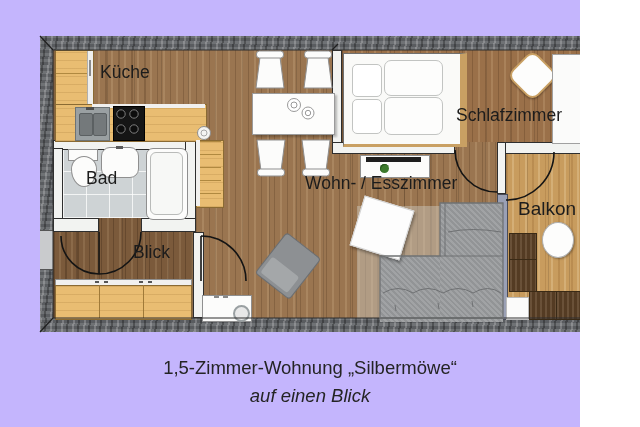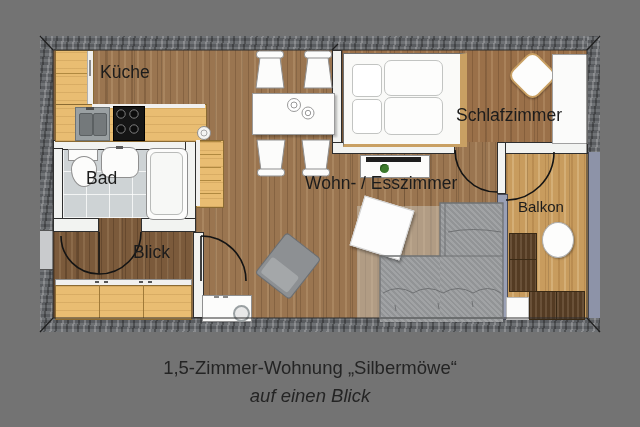--- a/index.html
+++ b/index.html
@@ -1,16 +1,16 @@
 <!DOCTYPE html>
 <html><head>
 <meta charset="utf-8">
 <style>
   html,body{margin:0;padding:0;background:#ffffff;}
-  .stage{position:relative;width:640px;height:427px;background:#737373;overflow:hidden;
+  .stage{position:relative;width:580px;height:427px;background:#c4b5fd;overflow:hidden;
          font-family:"Liberation Sans", sans-serif;}
   .abs{position:absolute;}
   
   .granite{background-color:#64676b;
     background-image:
       repeating-linear-gradient(97deg, rgba(255,255,255,.20) 0 2px, rgba(0,0,0,0) 2px 5px, rgba(0,0,0,.28) 5px 7px, rgba(0,0,0,0) 7px 11px),
       repeating-linear-gradient(0deg, rgba(255,255,255,.07) 0 3px, rgba(0,0,0,.10) 3px 6px);}
   .wwall{background:#f2f3f1;outline:1px solid #2e2e2e;outline-offset:-1px;}
   
   .oak{background-color:#9a7550;
@@ -35,21 +35,21 @@
       repeating-linear-gradient(90deg, rgba(255,255,255,.75) 0 1px, transparent 1px 23px);}
   .lightwood{background-color:#e9bd72;
     background-image:repeating-linear-gradient(0deg, rgba(120,80,20,.15) 0 1px, transparent 1px 8px);}
   .sofa{background-color:#9b9d9f;
     background-image:repeating-linear-gradient(45deg, rgba(255,255,255,.06) 0 2px, rgba(0,0,0,.06) 2px 4px);}
   .brownchair{background-color:#5d4227;border:1px solid #3a2a16;
     background-image:repeating-linear-gradient(90deg, rgba(255,255,255,.08) 0 2px, rgba(0,0,0,.10) 2px 5px);}
   .white-item{background:#fcfcfb;border:1px solid #8f8f8f;}
   .label{position:absolute;color:#1c1c1c;white-space:nowrap;}
   .lab17{font-size:17.5px;}
-  .lab15{font-size:15px;}
+  .lab15{font-size:19px;}
   .lab10{font-size:10.5px;}
   .caption{position:absolute;left:38px;width:544px;text-align:center;color:#242424;font-size:18.5px;}
   svg.overlay{position:absolute;left:0;top:0;}
 </style>
 </head>
 <body>
 
 <div class="stage">
 
   <div class="abs oak" style="left:53px;top:50px;width:444px;height:268px;"></div>

